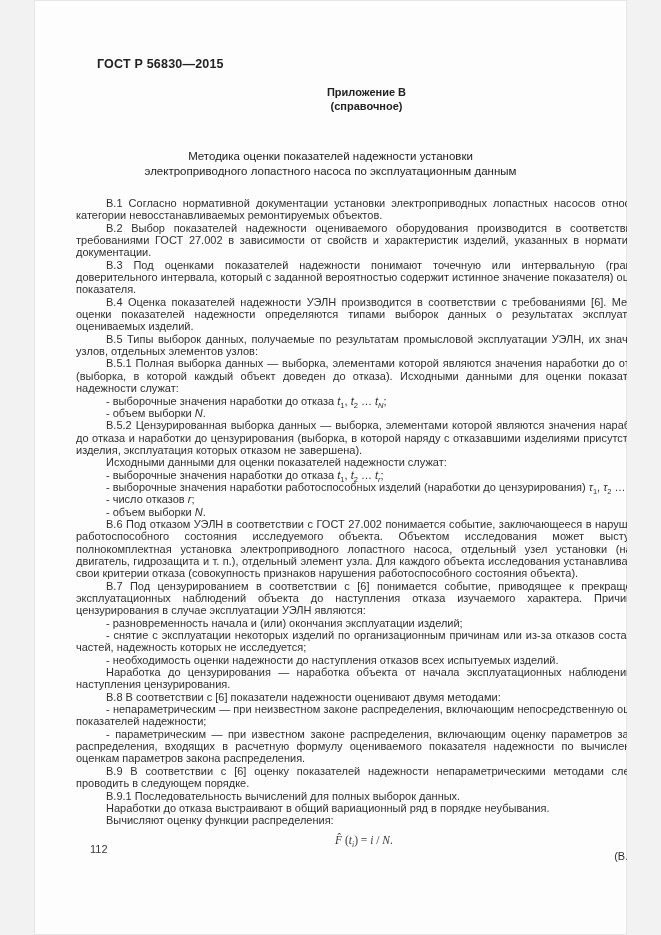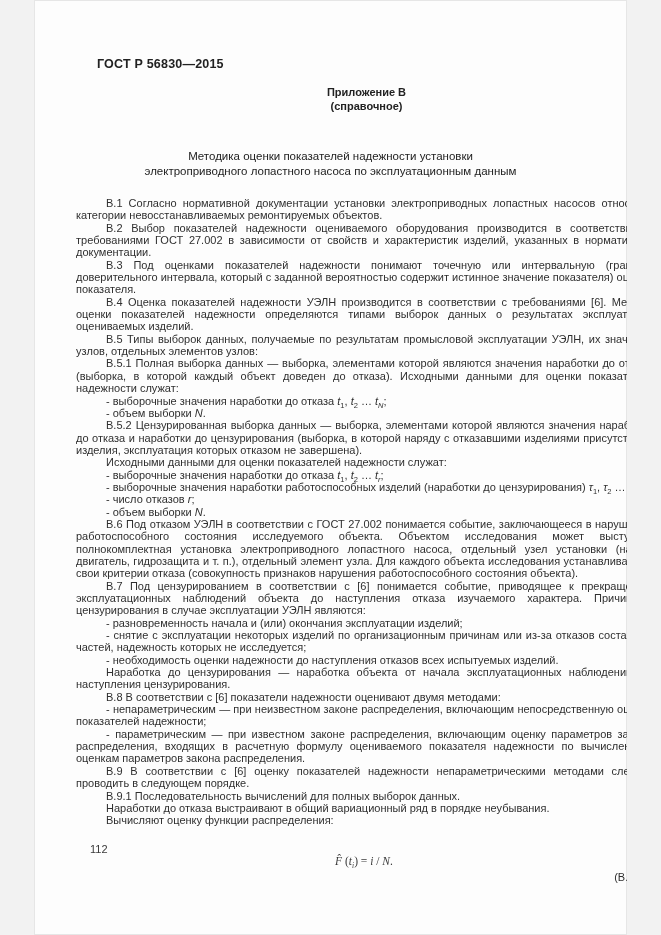--- a/index.html
+++ b/index.html
@@ -65,21 +65,21 @@
     margin: 0;
     padding: 0;
     text-indent: 30px;
   }
   .body-text sub {
     font-size: 7.5px;
     line-height: 0;
   }
   .formula-row {
     position: relative;
-    margin-top: 28px;
+    margin-top: 7px;
     width: 100%;
   }
   .formula-text {
     text-align: center;
     font-family: "Liberation Serif", serif;
     font-size: 11.5px;
     color: #3a3a3a;
   }
   .formula-text sub {
     font-size: 7.5px;

